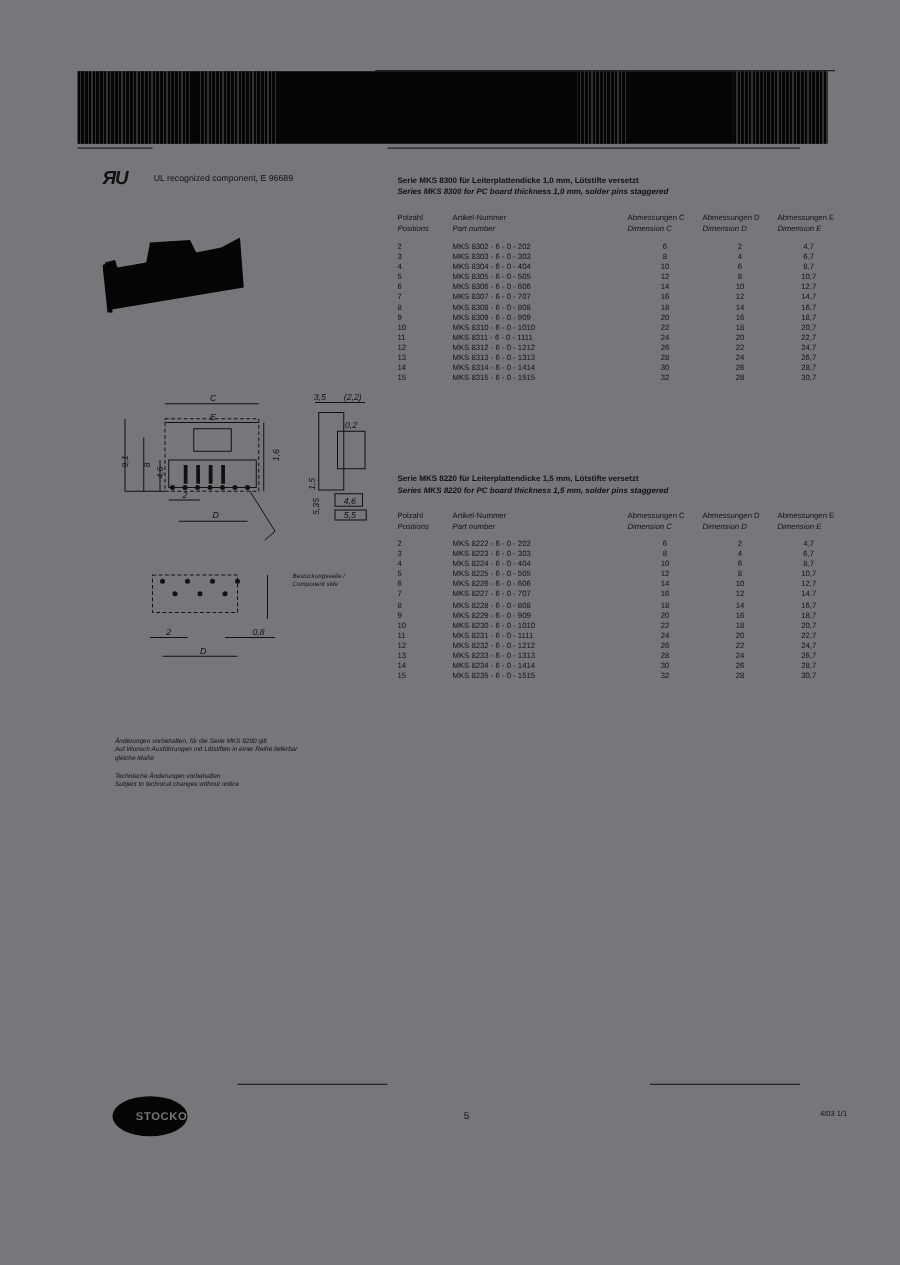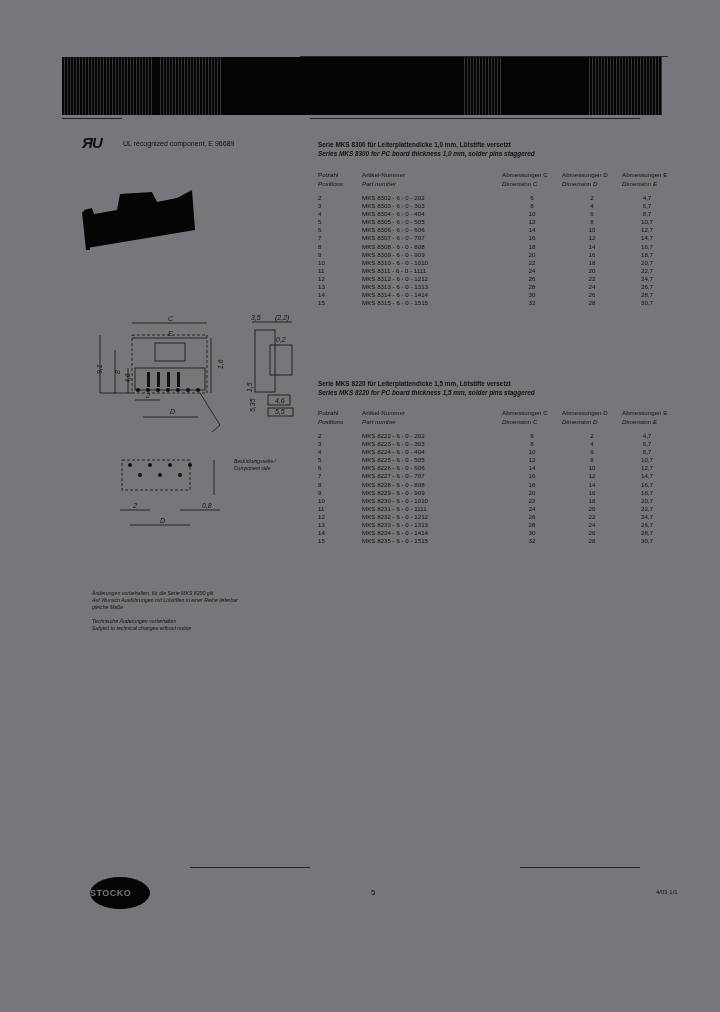--- a/index.html
+++ b/index.html
@@ -18,21 +18,21 @@
   table.pn{position:absolute;border-collapse:collapse;font-size:6.2px;}
   table.pn td{padding:0;height:8.1px;line-height:8.1px;white-space:nowrap;}
   table.pn .hd td{height:9px;line-height:9px;}
   table.pn .hd2 td{font-style:italic;height:9px;line-height:9px;}
   .c1{width:44px;padding-left:6px!important;}
   .c2{width:140px;}
   .c3{width:60px;text-align:center;}
   .c4{width:60px;text-align:center;}
   .c5{width:50px;text-align:center;}
   .hd .c3,.hd .c4,.hd .c5,.hd2 .c3,.hd2 .c4,.hd2 .c5{text-align:left;}
-  .logo{left:90px;top:877px;width:60px;height:32px;border-radius:50%;background:#050505;color:#77767b;font-weight:bold;font-size:9px;text-align:left;line-height:32px;letter-spacing:.5px;}
+  .logo{left:90px;top:877px;width:60px;height:32px;border-radius:50%;background:#050505;color:#77767b;font-weight:bold;font-size:9px;text-align:right;line-height:32px;letter-spacing:.5px;}
   .page-num{left:371px;top:888px;font-size:8px;}
   .doc-code{left:656px;top:889px;font-size:6px;}
 </style>
 </head>
 <body>
 
 <div class="rule" style="left:300px;top:56px;width:368px;"></div>
 <div class="rule" style="left:62px;top:118px;width:60px;"></div>
 <div class="rule" style="left:310px;top:118px;width:330px;"></div>
 

